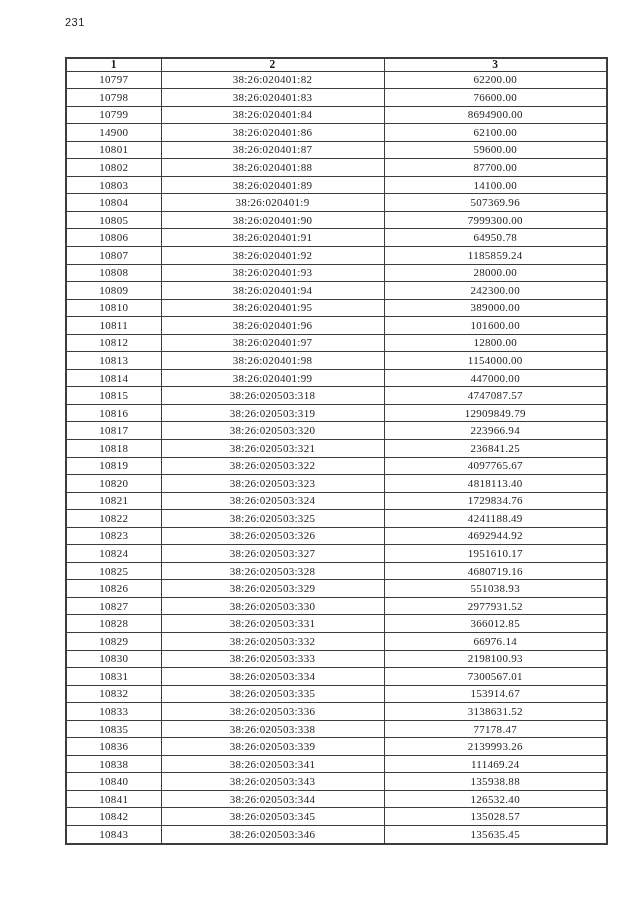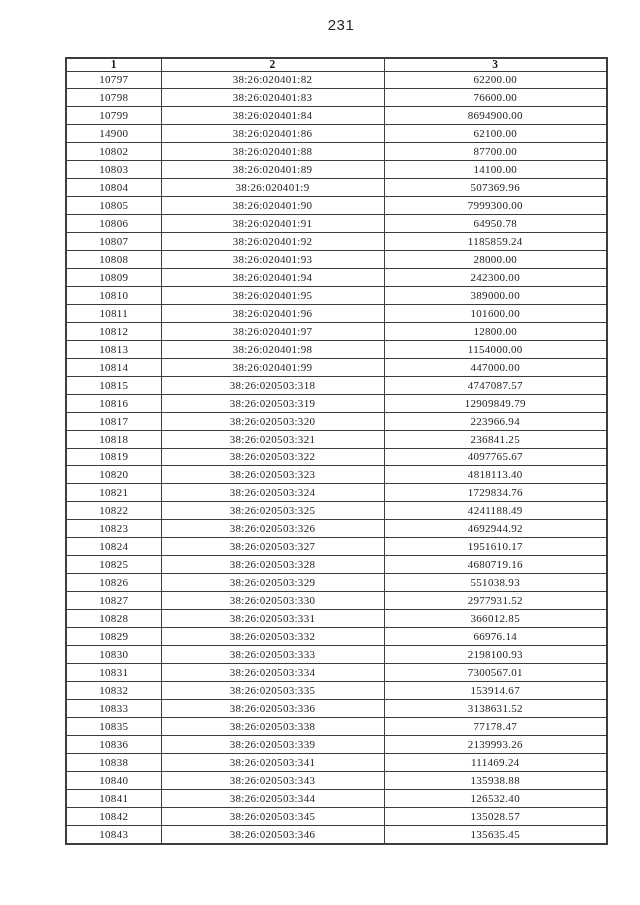--- a/index.html
+++ b/index.html
@@ -13,23 +13,22 @@
     height: 905px;
     background: #ffffff;
     font-family: "Liberation Serif", serif;
     overflow: hidden;
   }
   .page-number {
     position: absolute;
     top: 16px;
     left: 65px;
     width: 552px;
-    text-align: center;
     font-family: "Liberation Sans", sans-serif;
-    font-size: 15px;
+    font-size: 11px;
     color: #252525;
     letter-spacing: 0.5px;
   }
   table.data-table {
     position: absolute;
     left: 65px;
     top: 57px;
     width: 541px;
     height: 788px;
     border-collapse: collapse;
@@ -92,20 +91,25 @@
           <td>10799</td>
           <td>38:26:020401:84</td>
           <td>8694900.00</td>
         </tr>
         <tr>
           <td>14900</td>
           <td>38:26:020401:86</td>
           <td>62100.00</td>
         </tr>
         <tr>
+          <td>10801</td>
+          <td>38:26:020401:87</td>
+          <td>59600.00</td>
+        </tr>
+        <tr>
           <td>10802</td>
           <td>38:26:020401:88</td>
           <td>87700.00</td>
         </tr>
         <tr>
           <td>10803</td>
           <td>38:26:020401:89</td>
           <td>14100.00</td>
         </tr>
         <tr>

